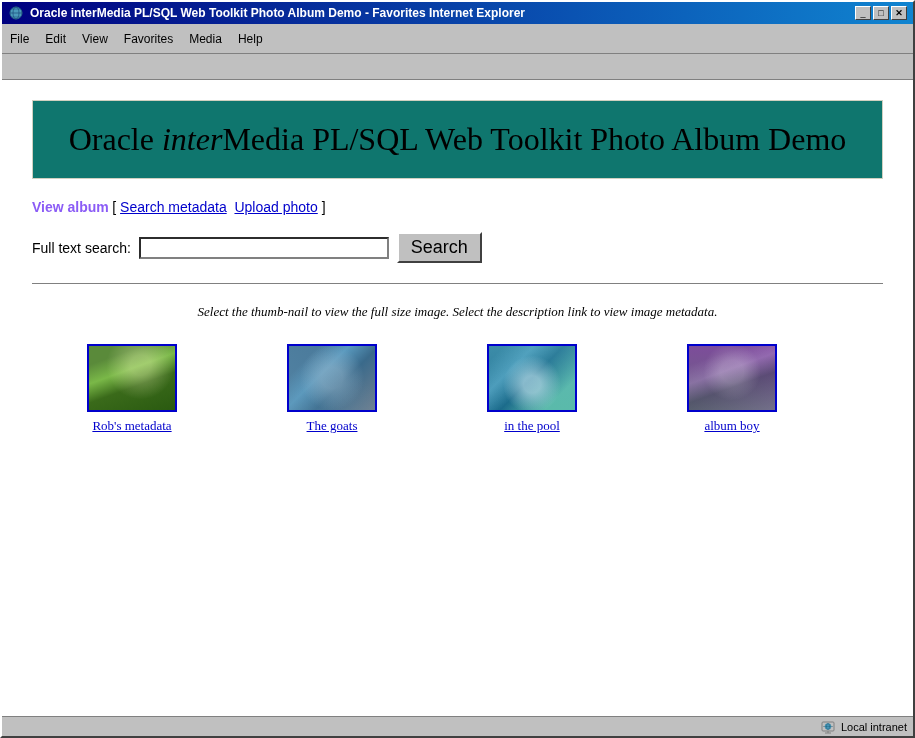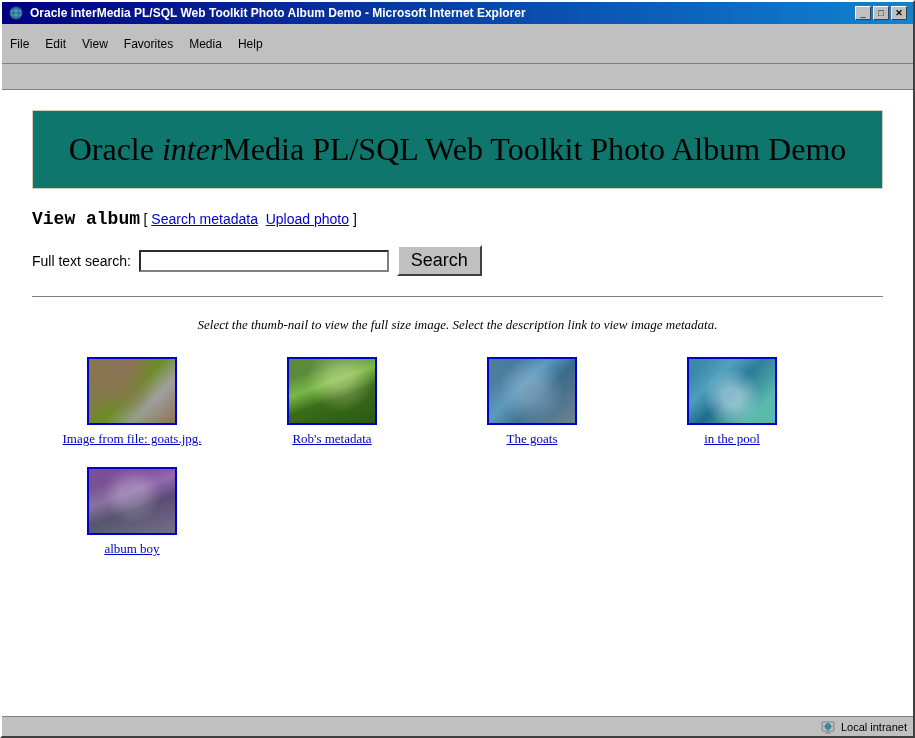--- a/index.html
+++ b/index.html
@@ -74,21 +74,21 @@
       color: black;
     }
 
     
     .menu-bar {
       background: #c0c0c0;
       border-bottom: 1px solid #808080;
       padding: 2px 0;
       display: flex;
       align-items: center;
-      height: 40px;
+      height: 30px;
       flex-shrink: 0;
     }
 
     .menu-item {
       padding: 2px 8px;
       font-size: 12px;
       font-family: Arial, sans-serif;
       cursor: pointer;
     }
 
@@ -151,24 +151,24 @@
 
     .page-title em {
       font-style: italic;
     }
 
     .view-album-section {
       margin-bottom: 16px;
     }
 
     .view-album-heading {
-      font-size: 18px;
+      font-size: 14px;
       font-weight: bold;
-      color: #000000;
-      font-family: Liberation Mono, monospace;
+      color: #8b5cf6;
+      font-family: Liberation Sans, sans-serif;
       display: inline;
     }
 
     .nav-links {
       display: inline;
       font-size: 14px;
       font-family: Arial, sans-serif;
     }
 
     .nav-links a {
@@ -332,21 +332,21 @@
     <div class="title-bar-left">
       <div class="title-icon">
         <svg width="14" height="14" viewBox="0 0 14 14">
           <circle cx="7" cy="7" r="6" fill="#4a9aba" stroke="#2a6a8a" stroke-width="1"></circle>
           <ellipse cx="7" cy="7" rx="3" ry="6" fill="none" stroke="#1a4a7a" stroke-width="0.7"></ellipse>
           <line x1="1" y1="7" x2="13" y2="7" stroke="#1a4a7a" stroke-width="0.7"></line>
           <line x1="3" y1="3" x2="11" y2="3" stroke="#1a4a7a" stroke-width="0.5"></line>
           <line x1="3" y1="11" x2="11" y2="11" stroke="#1a4a7a" stroke-width="0.5"></line>
         </svg>
       </div>
-      <span>Oracle interMedia PL/SQL Web Toolkit Photo Album Demo - Microsoft Internet Explorer</span>
+      <span>Oracle interMedia PL/SQL Web Toolkit Photo Album Demo - Favorites Internet Explorer</span>
     </div>
     <div class="title-bar-controls">
       <button class="title-btn">_</button>
       <button class="title-btn">□</button>
       <button class="title-btn" style="font-weight:bold;">✕</button>
     </div>
   </div>
 
   <div class="menu-bar">
     <span class="menu-item">File</span>
@@ -380,26 +380,20 @@
         <label class="search-label">Full text search:</label>
         <input class="search-input" type="text" placeholder="" style="">
         <button class="search-button">Search</button>
       </div>
 
       <hr class="divider">
 
       <p class="instruction-text">Select the thumb-nail to view the full size image. Select the description link to view image metadata.</p>
 
       <div class="photo-gallery">
-      <div class="photo-item">
-            <a style="cursor: pointer;">
-              <div class="photo-thumb thumb-goats"></div>
-            </a>
-            <a class="photo-link" style="cursor: pointer;">Image from file: goats.jpg.</a>
-          </div>
           <div class="photo-item">
             <a style="cursor: pointer;">
               <div class="photo-thumb thumb-robs"></div>
             </a>
             <a class="photo-link" style="cursor: pointer;">Rob's metadata</a>
           </div>
           <div class="photo-item">
             <a style="cursor: pointer;">
               <div class="photo-thumb thumb-thegoats"></div>
             </a>

